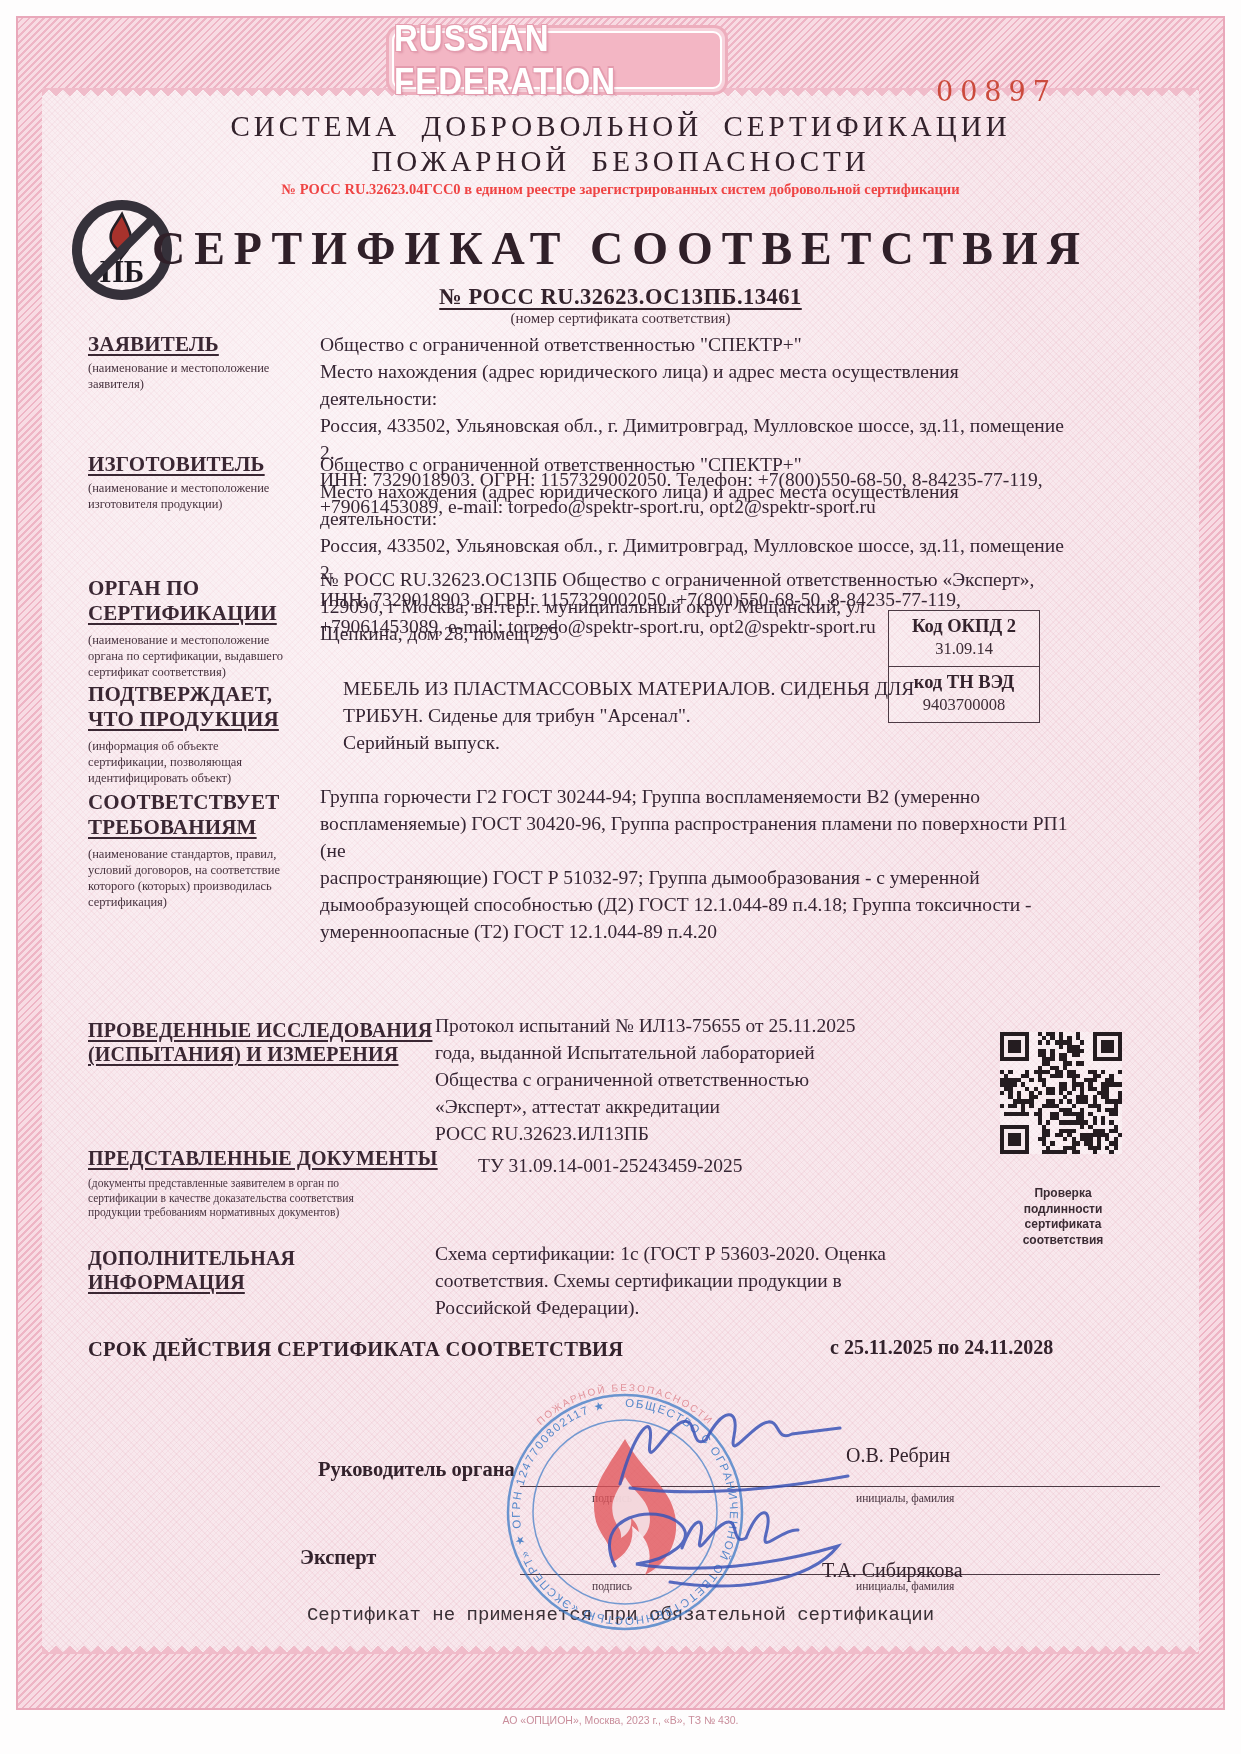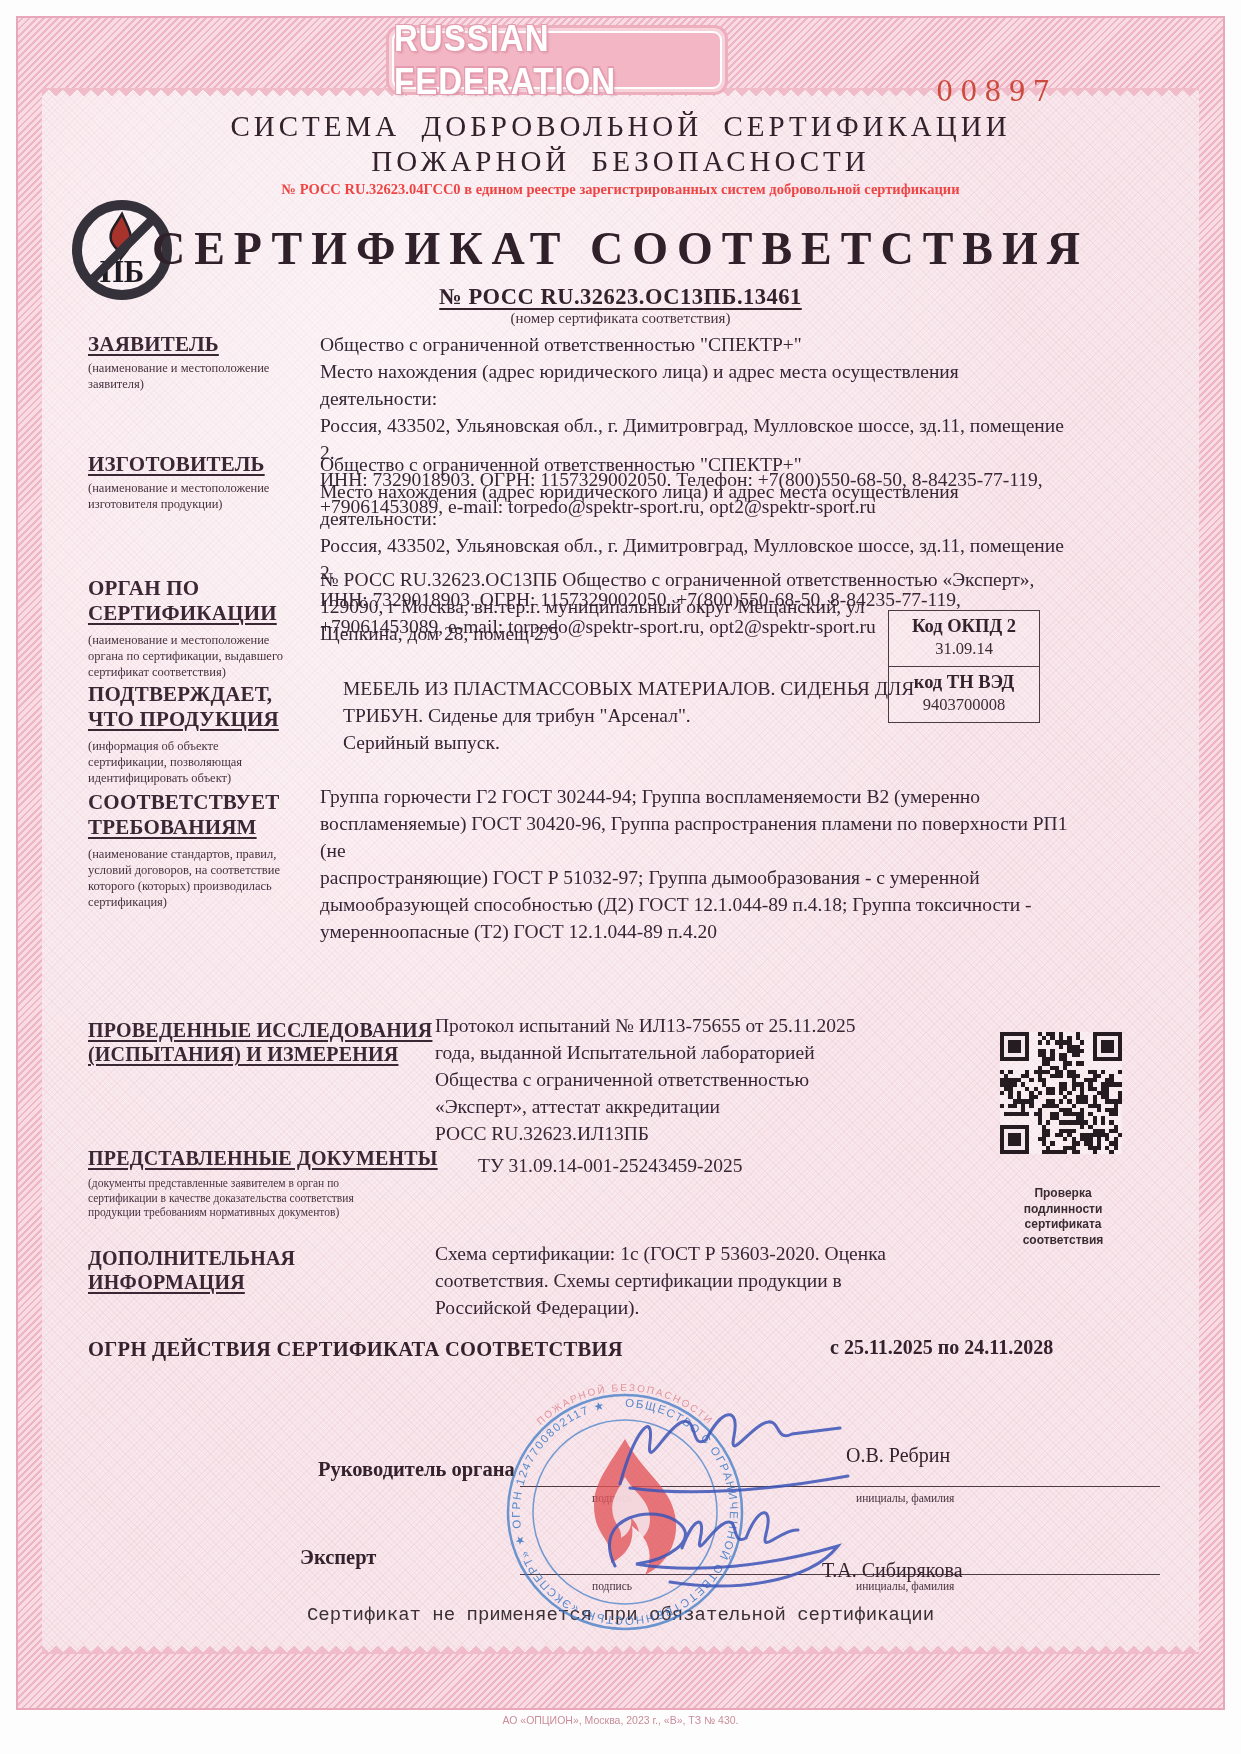--- a/index.html
+++ b/index.html
@@ -213,21 +213,21 @@
   <div class="bodytext" style="left:478px;top:1152px;width:500px;">ТУ 31.09.14-001-25243459-2025</div>
 
   <div class="lbl" style="left:88px;top:1246px;font-size:20px;">
     <span>ДОПОЛНИТЕЛЬНАЯ</span>
     <span class="u">ИНФОРМАЦИЯ</span>
   </div>
   <div class="bodytext" style="left:435px;top:1240px;width:500px;">Схема сертификации: 1с (ГОСТ Р 53603-2020. Оценка
 соответствия. Схемы сертификации продукции в
 Российской Федерации).</div>
 
-  <div class="validity-lbl">ОГРН ДЕЙСТВИЯ СЕРТИФИКАТА СООТВЕТСТВИЯ</div>
+  <div class="validity-lbl">СРОК ДЕЙСТВИЯ СЕРТИФИКАТА СООТВЕТСТВИЯ</div>
   <div class="validity-val">с 25.11.2025 по 24.11.2028</div>
 
   <svg class="stamp" viewBox="0 0 270 270">
     <defs>
       <path id="ringP" d="M135,30 a105,105 0 1,1 -0.01,0" fill="none"></path>
       <path id="arcR" d="M14,135 a121,121 0 0,1 242,0" fill="none"></path>
     </defs>
     <circle cx="135" cy="135" r="117" fill="none" stroke="#3b79c6" stroke-width="2.5" opacity=".75"></circle>
     <circle cx="135" cy="135" r="92" fill="none" stroke="#3b79c6" stroke-width="1.5" opacity=".7"></circle>
     <text font-family="Liberation Sans, sans-serif" font-size="11.5" letter-spacing="1.6" fill="#3b79c6" opacity=".85">

